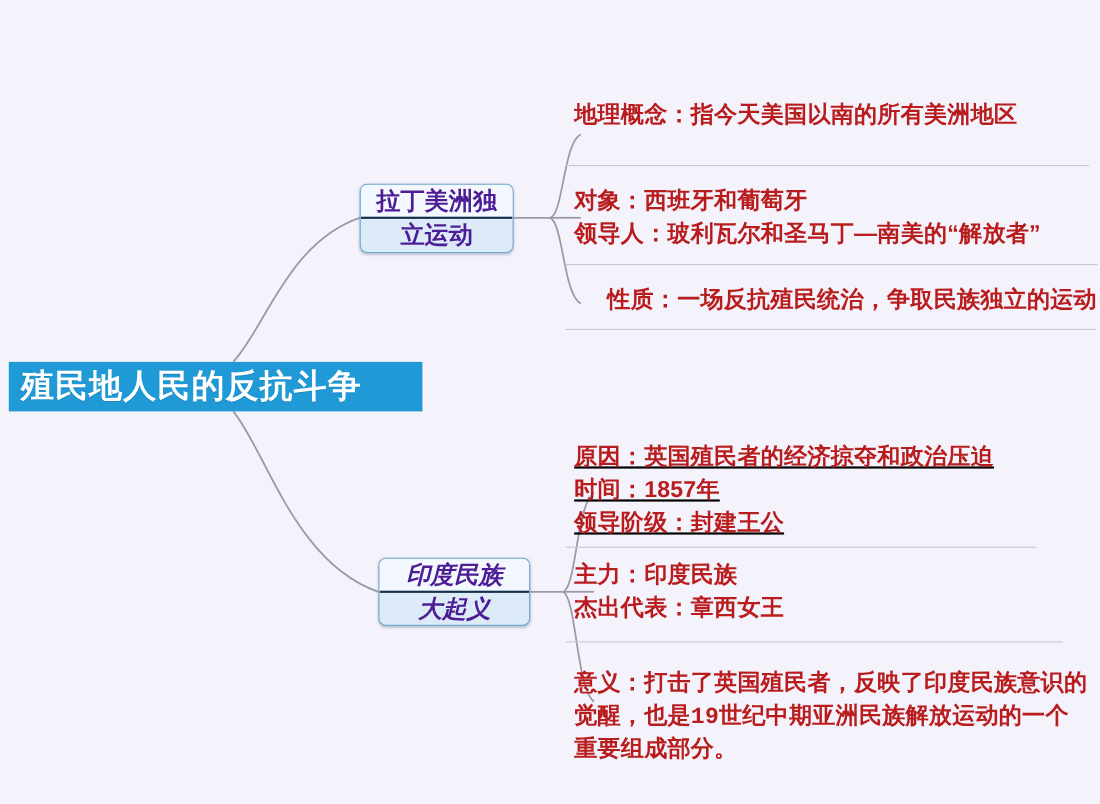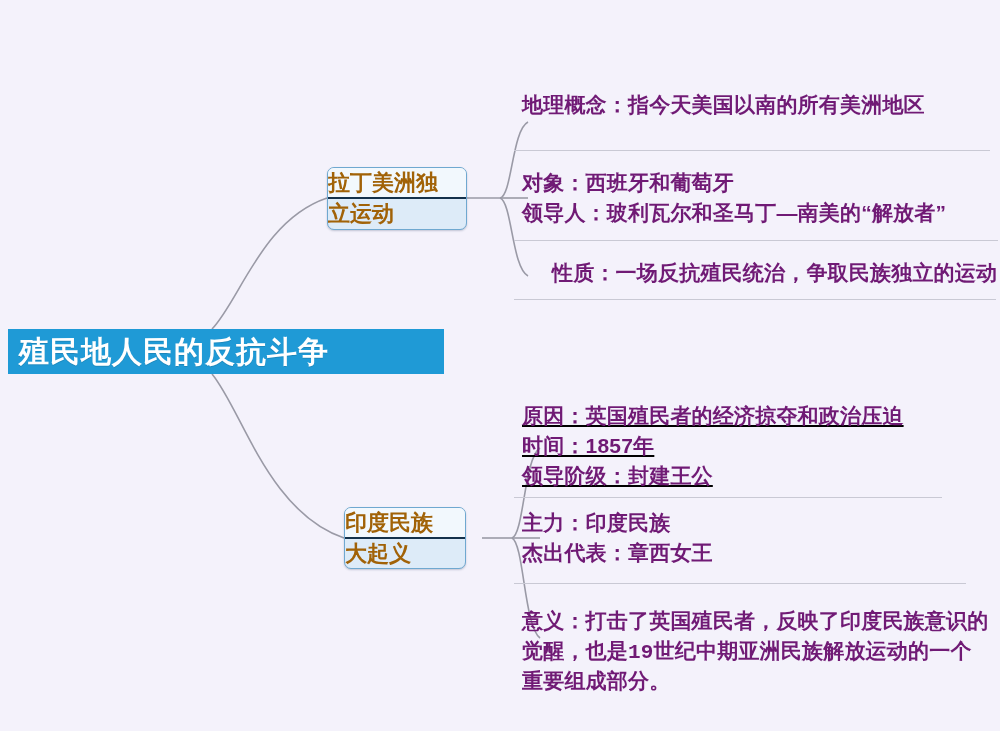--- a/index.html
+++ b/index.html
@@ -28,21 +28,21 @@
     width: 1000px;
     height: 731px;
     pointer-events: none;
   }
 
   
   .root-node {
     position: absolute;
     left: 8px;
     top: 329px;
-    width: 436px;
+    width: 376px;
     height: 45px;
     background: #1f9ad6;
     display: flex;
     align-items: center;
     box-sizing: border-box;
     padding-left: 11px;
   }
   .root-label {
     color: #ffffff;
     font-size: 30px;
@@ -57,52 +57,53 @@
   .branch-node {
     position: absolute;
     box-sizing: border-box;
     border: 1px solid #6fa8d0;
     border-radius: 7px;
     background: #ddebf8;
     box-shadow: 0 1px 2px rgba(60,80,110,0.28);
     overflow: hidden;
   }
   .branch-node .bn-line {
-    color: #a16207;
+    color: #4c1d95;
     font-size: 22px;
     font-weight: bold;
     line-height: 29px;
-    text-align: left;
+    text-align: center;
     white-space: nowrap;
   }
   .branch-node .bn-line.first {
     background: #f2f8fd;
     border-bottom: 2px solid #14314b;
   }
 
   #node-latin {
     left: 327px;
     top: 167px;
     width: 140px;
     height: 63px;
   }
   #node-india {
     left: 344px;
     top: 507px;
-    width: 122px;
+    width: 138px;
     height: 62px;
+    font-style: italic;
   }
 
   
   .leaf-group {
     position: absolute;
     left: 522px;
   }
   .leaf-line {
-    color: #701a75;
+    color: #b91c1c;
     font-size: 21px;
     font-weight: bold;
     line-height: 30px;
     white-space: nowrap;
     letter-spacing: 0.2px;
   }
   .leaf-line.wrap {
     white-space: normal;
     width: 468px;
   }

